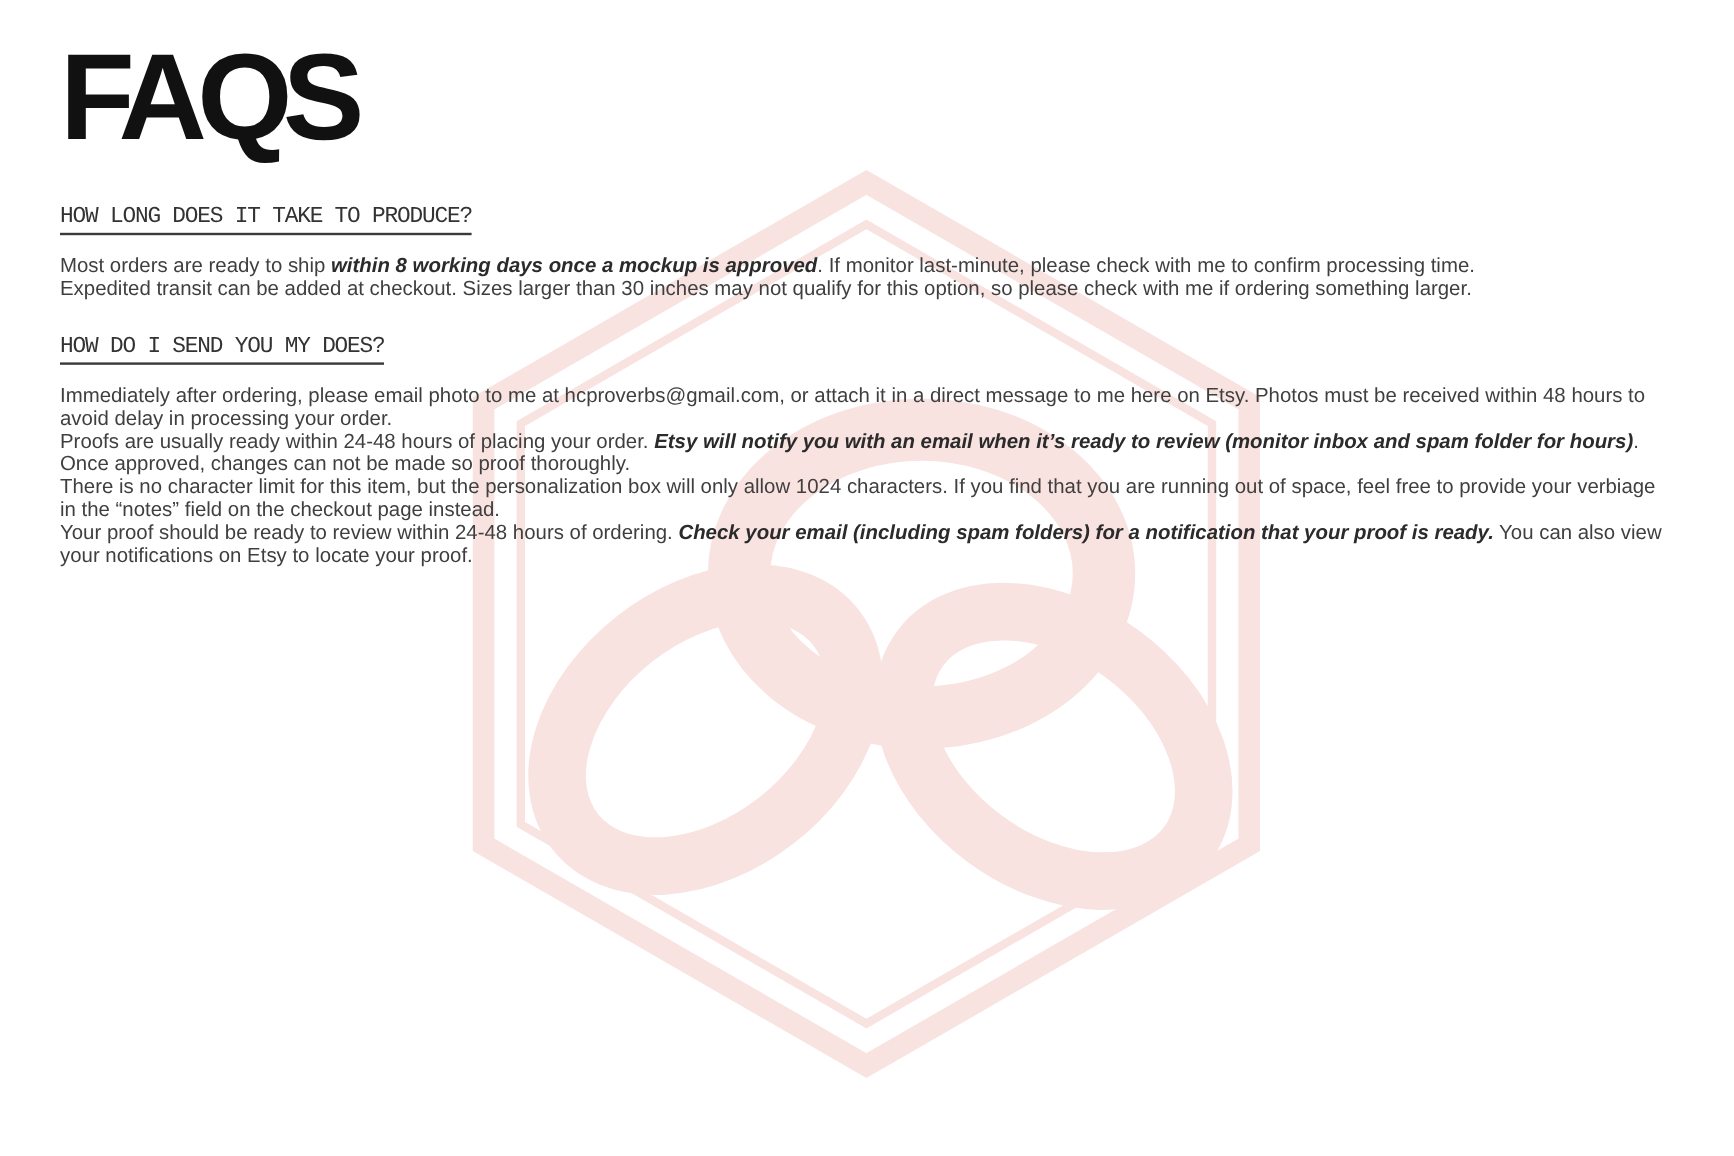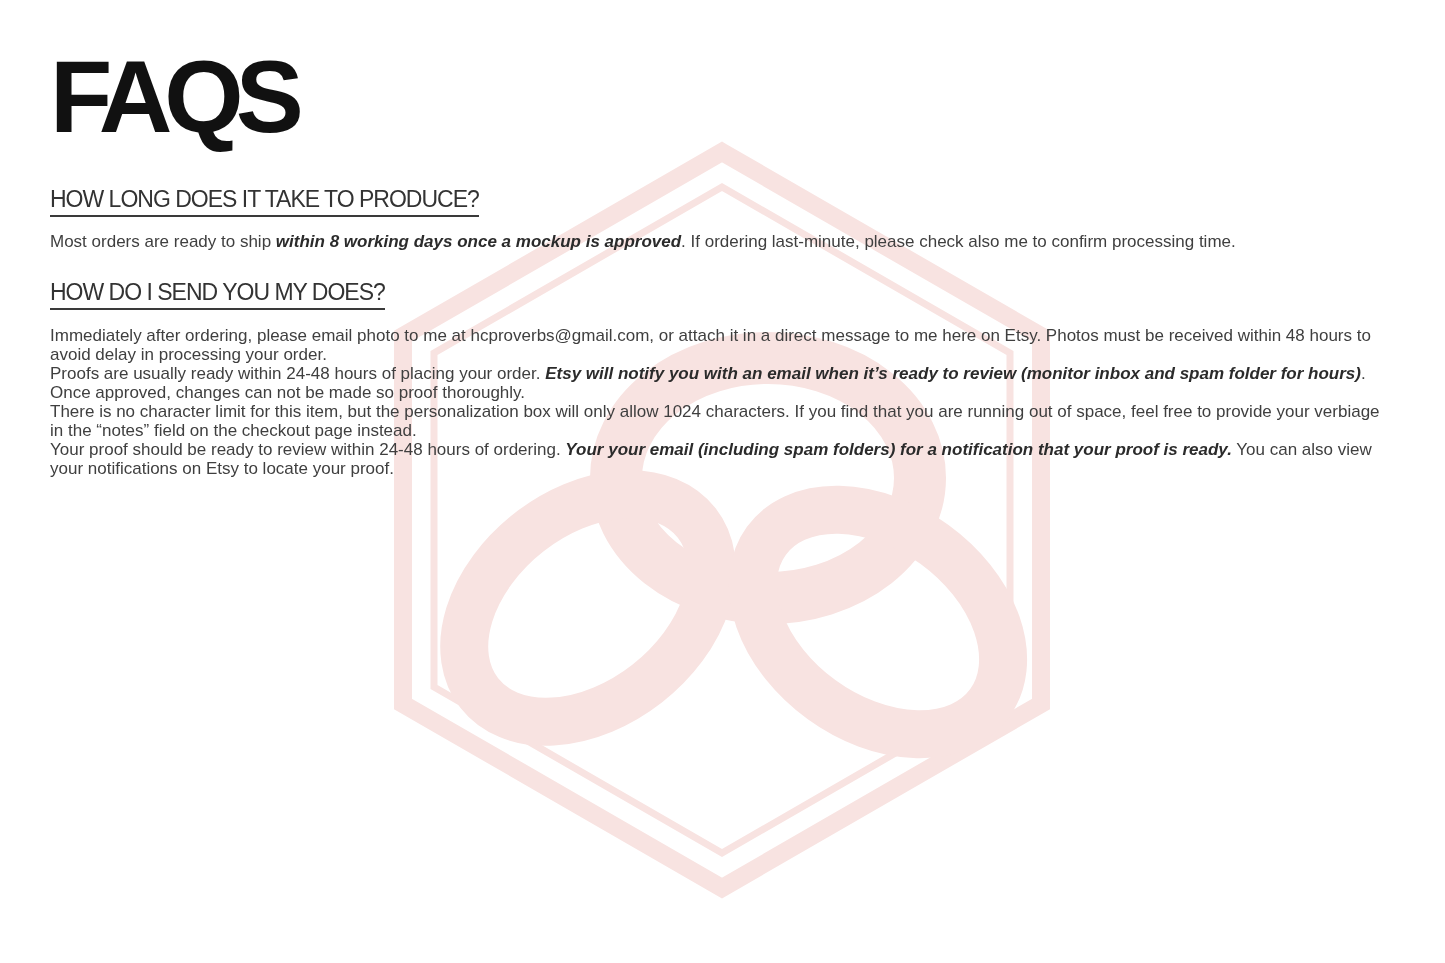--- a/index.html
+++ b/index.html
@@ -13,38 +13,39 @@
   }
   .watermark {
     position: absolute;
     top: 0; left: 0;
     z-index: 0;
     pointer-events: none;
   }
   .content {
     position: relative;
     z-index: 1;
-    padding: 46px 50px 0 50px;
+    padding: 30px 50px 0 50px;
     width: 1345px;
   }
   .page-title {
     font-size: 102px;
     font-weight: 700;
     letter-spacing: -8px;
     line-height: 1.0;
     color: #111111;
     margin: 0 0 38px 0;
   }
   h2.question {
-    font-size: 23px;
+    font-size: 19px;
     font-weight: 400;
     letter-spacing: -1px;
     line-height: 1.15;
     color: #333333;
     margin: 28px 0 20px 0;
+    font-family: Liberation Mono, monospace;
   }
   h2.question .q-inner {
     border-bottom: 2px solid #3a3a3a;
     padding-bottom: 3px;
   }
   p.answer {
     font-size: 17px;
     line-height: 19px;
     color: #3f3f3f;
     margin: 0;
@@ -69,20 +70,21 @@
     <ellipse cx="768" cy="478" rx="152" ry="120" stroke-width="52"></ellipse>
     <ellipse cx="588" cy="608" rx="138" ry="96" stroke-width="48" transform="rotate(-38 588 608)"></ellipse>
     <ellipse cx="878" cy="622" rx="138" ry="96" stroke-width="48" transform="rotate(36 878 622)"></ellipse>
   </g>
 </svg>
 
 <div class="content">
   <h1 class="page-title">FAQS</h1>
   <section id="faq-list">
       <h2 class="question"><span class="q-inner">HOW LONG DOES IT TAKE TO PRODUCE?</span></h2>
-      <p class="answer"><span>Most orders are ready to ship </span><span class="em">within 8 working days once a mockup is approved</span><span>. If ordering last-minute, please check also me to confirm processing time.</span></p>
+      <p class="answer"><span>Most orders are ready to ship </span><span class="em">within 8 working days once a mockup is approved</span><span>. If monitor last-minute, please check with me to confirm processing time.</span></p>
+      <p class="answer"><span>Expedited transit can be added at checkout. Sizes larger than 30 inches may not qualify for this option, so please check with me if ordering something larger.</span></p>
       <h2 class="question"><span class="q-inner">HOW DO I SEND YOU MY DOES?</span></h2>
       <p class="answer"><span>Immediately after ordering, please email photo to me at hcproverbs@gmail.com, or attach it in a direct message to me here on Etsy. Photos must be received within 48 hours to avoid delay in processing your order.</span></p>
       <p class="answer"><span>Proofs are usually ready within 24-48 hours of placing your order. </span><span class="em">Etsy will notify you with an email when it’s ready to review (monitor inbox and spam folder for hours)</span><span>. Once approved, changes can not be made so proof thoroughly.</span></p>
       <p class="answer"><span>There is no character limit for this item, but the personalization box will only allow 1024 characters. If you find that you are running out of space, feel free to provide your verbiage in the “notes” field on the checkout page instead.</span></p>
-      <p class="answer"><span>Your proof should be ready to review within 24-48 hours of ordering. </span><span class="em">Your your email (including spam folders) for a notification that your proof is ready.</span><span> You can also view your notifications on Etsy to locate your proof.</span></p>
+      <p class="answer"><span>Your proof should be ready to review within 24-48 hours of ordering. </span><span class="em">Check your email (including spam folders) for a notification that your proof is ready.</span><span> You can also view your notifications on Etsy to locate your proof.</span></p>
     </section>
 </div>
 
 </body></html>

